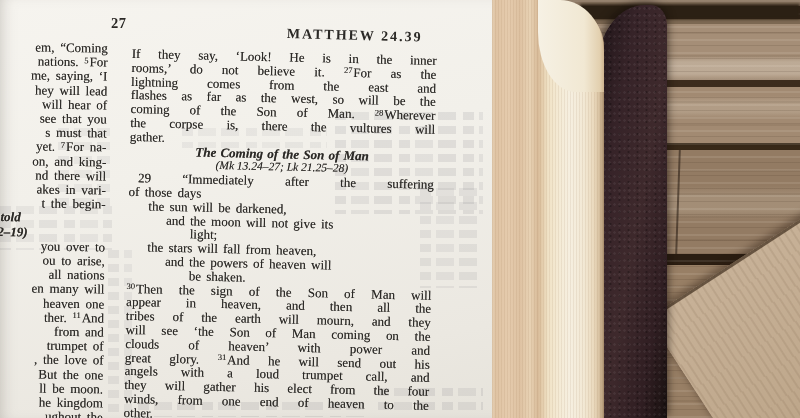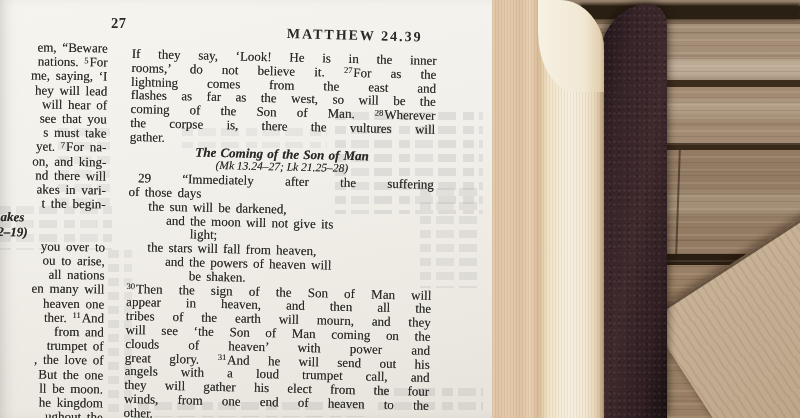--- a/index.html
+++ b/index.html
@@ -138,33 +138,33 @@
   <div class="ghost" style="left:138px;top:402px;width:230px;height:15px;"></div>
   <div class="ghost" style="left:378px;top:388px;width:105px;height:28px;"></div>
   <div class="ghost" style="left:0;top:206px;width:112px;height:44px;opacity:.4;"></div>
   <div class="ghost" style="left:58px;top:128px;width:52px;height:78px;opacity:.35;"></div>
   <div class="ghost" style="left:108px;top:250px;width:24px;height:165px;opacity:.4;"></div>
 
   <div class="pagenum">27</div>
   <div class="runhead">MATTHEW 24.39</div>
 
   <div class="col col-left">
-      <div class="line right" style="top: 0px;"><span>em, “Beware</span></div>
+      <div class="line right" style="top: 0px;"><span>em, “Coming</span></div>
       <div class="line right" style="top: 14.2px;"><span>nations. </span><span class="sup">5</span><span>For</span></div>
       <div class="line right" style="top: 28.4px;"><span>me, saying, ‘I</span></div>
       <div class="line right" style="top: 42.6px;"><span>hey will lead</span></div>
       <div class="line right" style="top: 56.8px;"><span>will hear of</span></div>
       <div class="line right" style="top: 71px;"><span>see that you</span></div>
-      <div class="line right" style="top: 85.2px;"><span>s must take</span></div>
+      <div class="line right" style="top: 85.2px;"><span>s must that</span></div>
       <div class="line right" style="top: 99.4px;"><span>yet. </span><span class="sup">7</span><span>For na-</span></div>
       <div class="line right" style="top: 113.6px;"><span>on, and king-</span></div>
       <div class="line right" style="top: 127.8px;"><span>nd there will</span></div>
       <div class="line right" style="top: 142px;"><span>akes in vari-</span></div>
       <div class="line right" style="top: 156.2px;"><span>t the begin-</span></div>
-      <div class="line left frag-italic" style="top: 170.4px; padding-left: 3px;"><span>akes</span></div>
+      <div class="line left frag-italic" style="top: 170.4px; padding-left: 3px;"><span>told</span></div>
       <div class="line left frag-italic" style="top: 184.6px;"><span>2–19)</span></div>
       <div class="line right" style="top: 198.8px;"><span>you over to</span></div>
       <div class="line right" style="top: 213px;"><span>ou to arise,</span></div>
       <div class="line right" style="top: 227.2px;"><span>all nations</span></div>
       <div class="line right" style="top: 241.4px;"><span>en many will</span></div>
       <div class="line right" style="top: 255.6px;"><span>heaven one</span></div>
       <div class="line right" style="top: 269.8px;"><span>ther. </span><span class="sup">11</span><span>And</span></div>
       <div class="line right" style="top: 284px;"><span>from and</span></div>
       <div class="line right" style="top: 298.2px;"><span>trumpet of</span></div>
       <div class="line right" style="top: 312.4px;"><span>, the love of</span></div>

